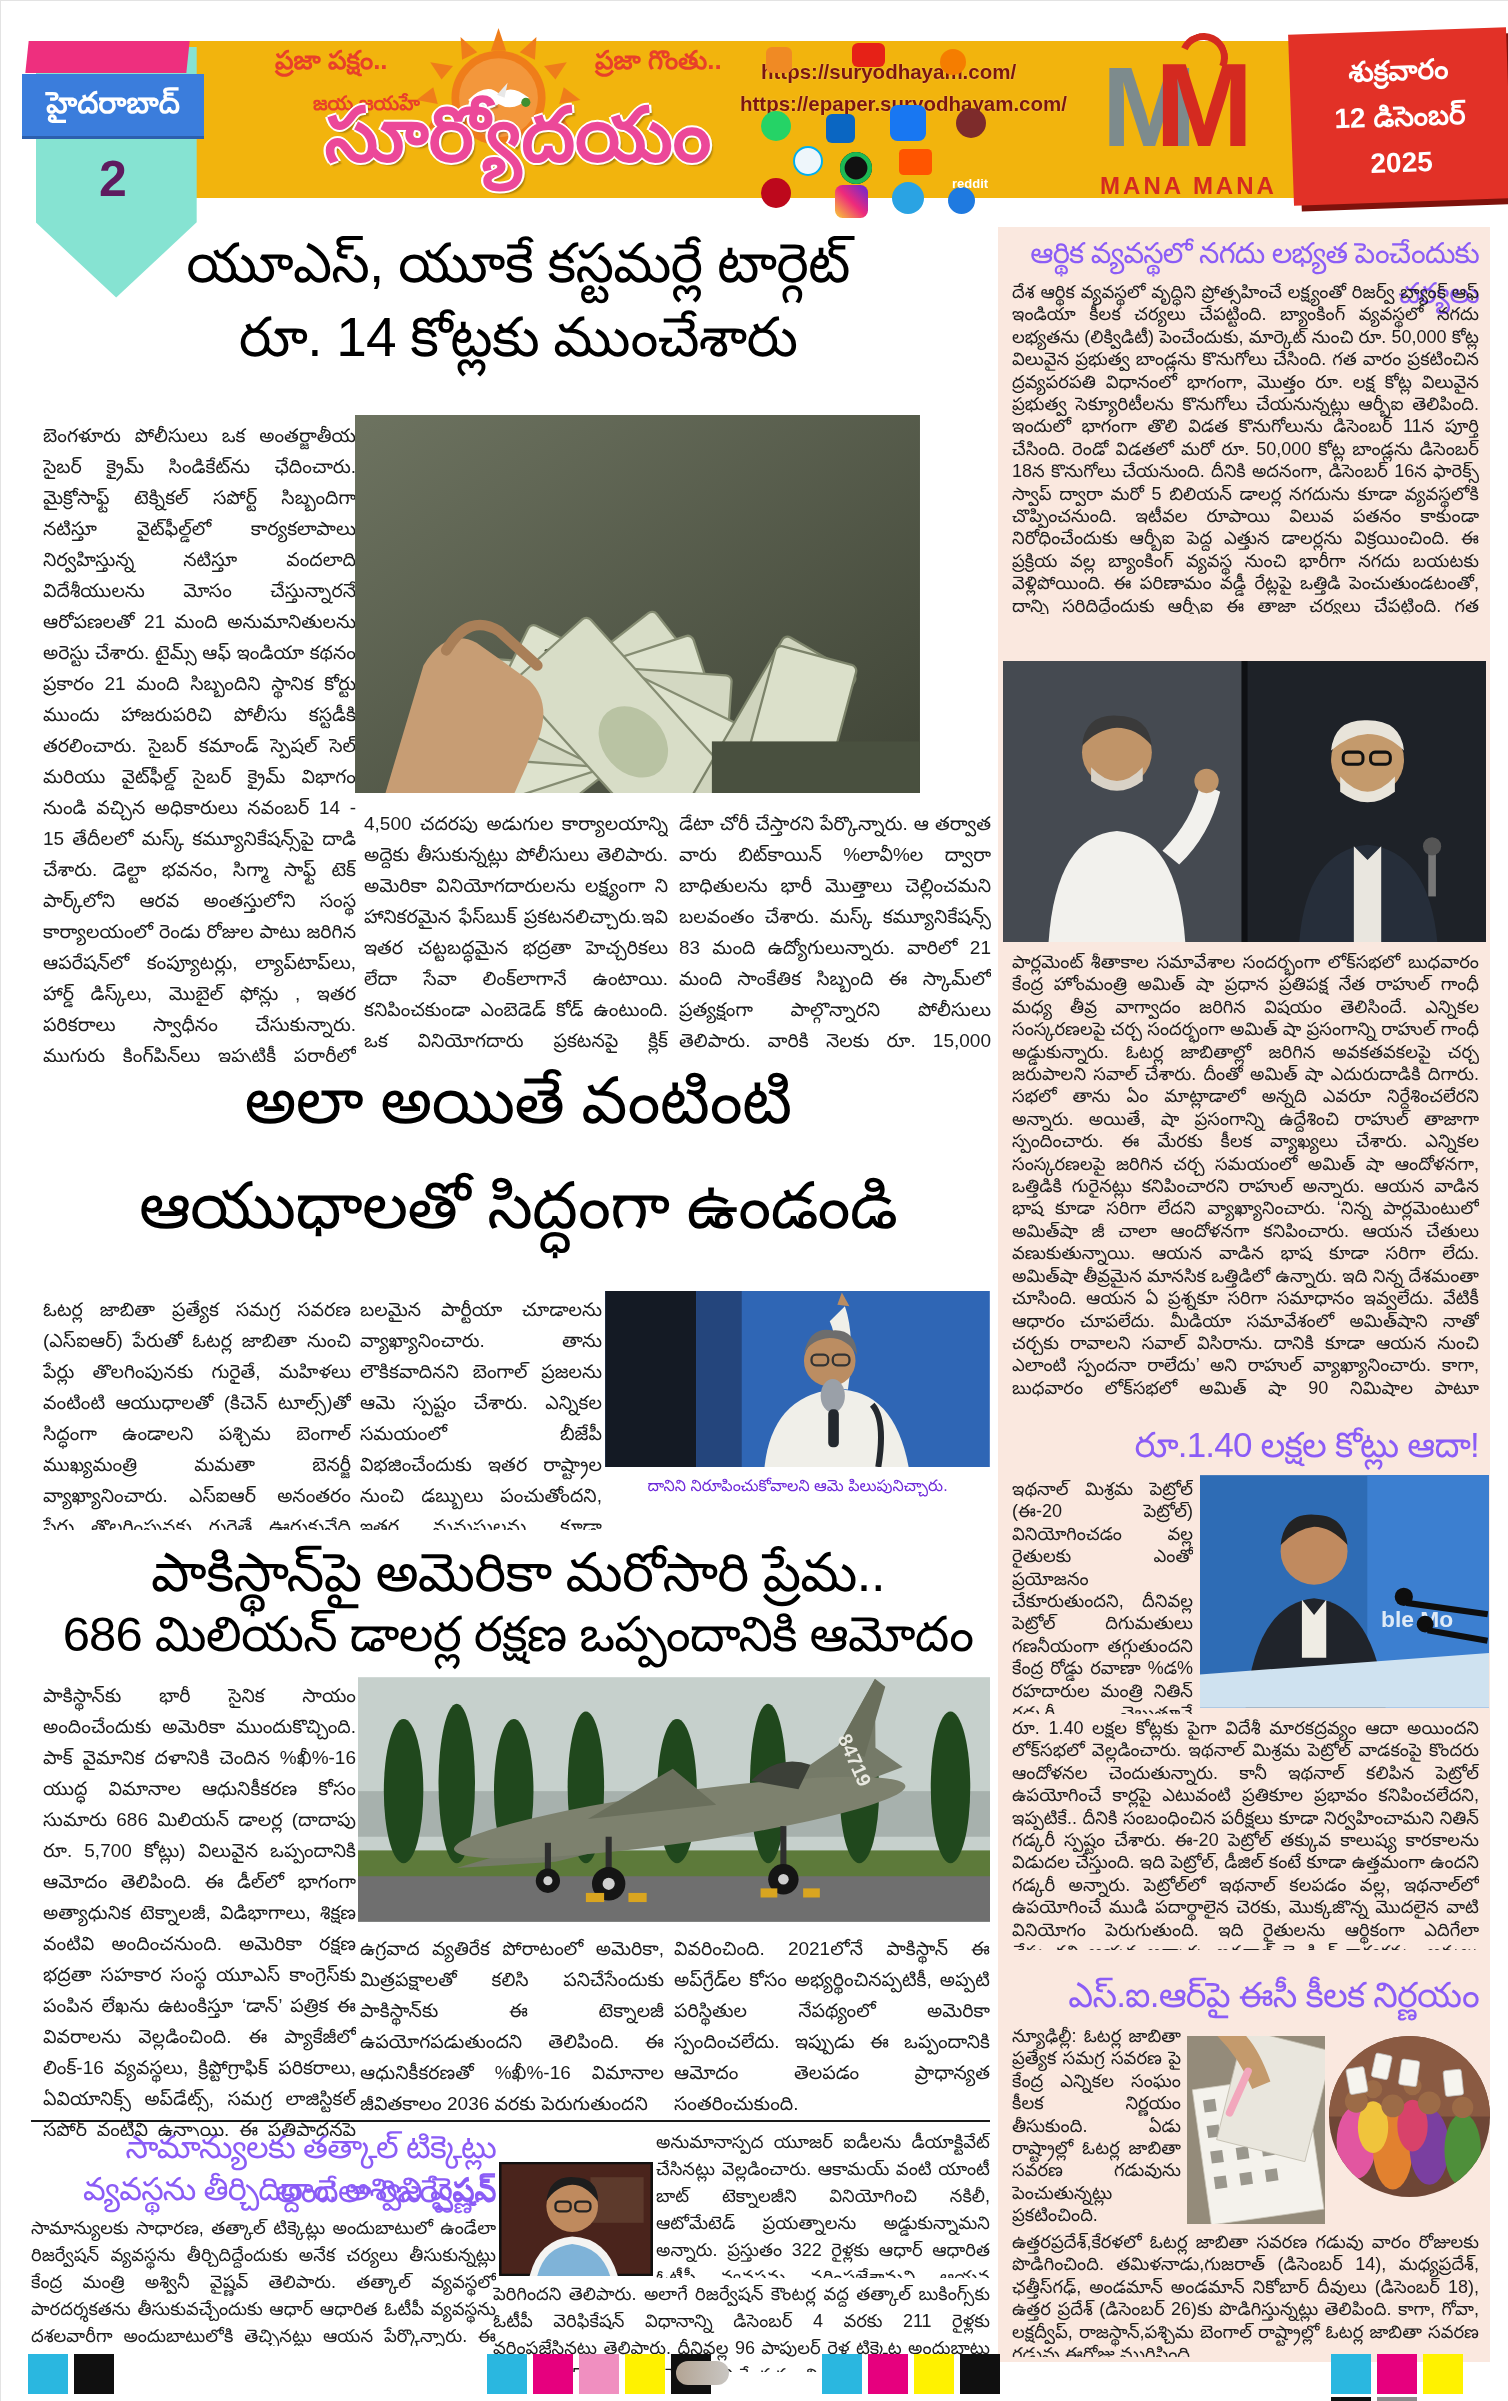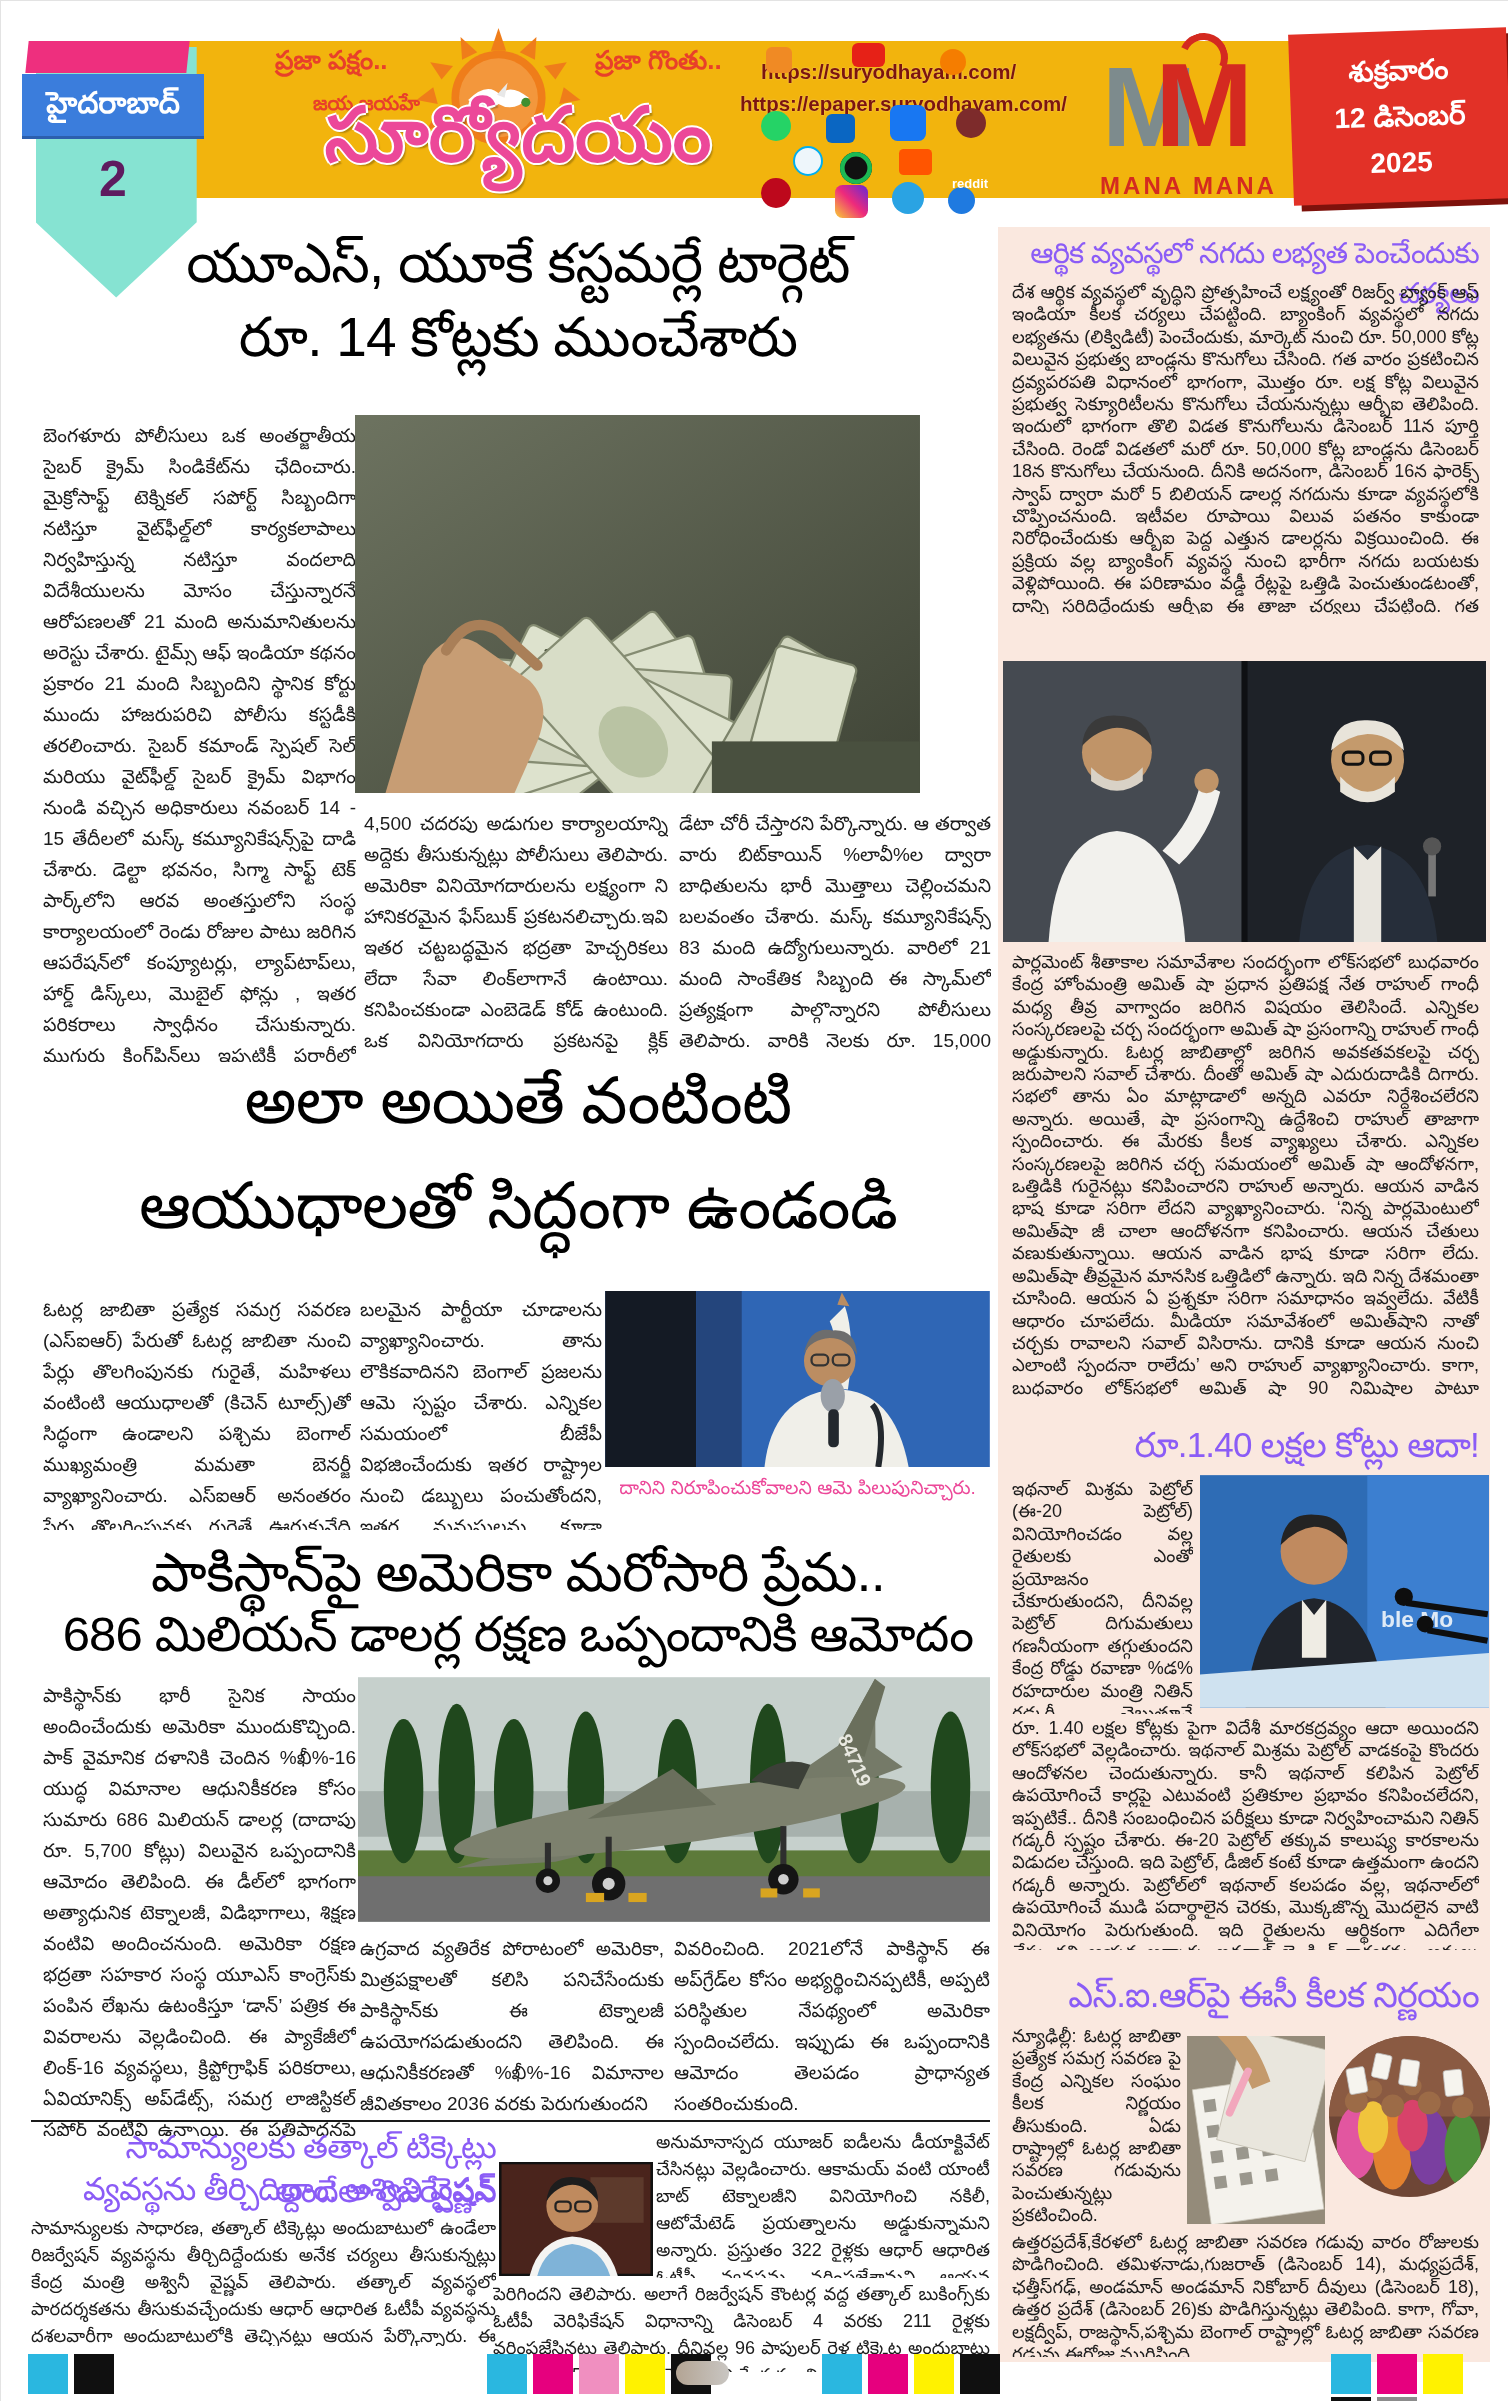--- a/index.html
+++ b/index.html
@@ -6,21 +6,21 @@
   #page{position:relative;width:1508px;height:2401px;background:#fff;overflow:hidden;
         font-family:"Liberation Sans",sans-serif;border:0.8px solid #e3e3e3;}
   .abs{position:absolute;}
   .bt{font-size:19px;line-height:31px;color:#1b1b1b;text-align:justify;overflow:hidden;}
   .bt p{margin:0 0 7.6px 0;}
   .rt{font-size:18px;line-height:22.4px;color:#1b1b1b;text-align:justify;overflow:hidden;}
   .hl{font-weight:normal;color:#000;text-align:center;letter-spacing:-0.8px;}
   .hl-left{font-weight:normal;color:#8b5cf6;text-align:right;letter-spacing:-0.8px;}
   .red{color:#e8402a;font-weight:bold;}
   .rail{background:#fae8df;}
-  .cap{font-size:19px;color:#ec4899;text-align:center;}
+  .cap{font-size:16px;color:#6d28d9;text-align:center;}
   .ic{position:absolute;border-radius:4.6px;}
   .sq{width:40px;height:40px;display:inline-block;margin-right:6px;}
   .url{font-weight:bold;color:#7c150e;text-shadow:0 0 1.5px #f6d892;}
 </style>
 </head>
 <body>
 
 <div id="page">
 
   <div class="abs" style="left:0;top:0;width:1508px;height:204px;">

